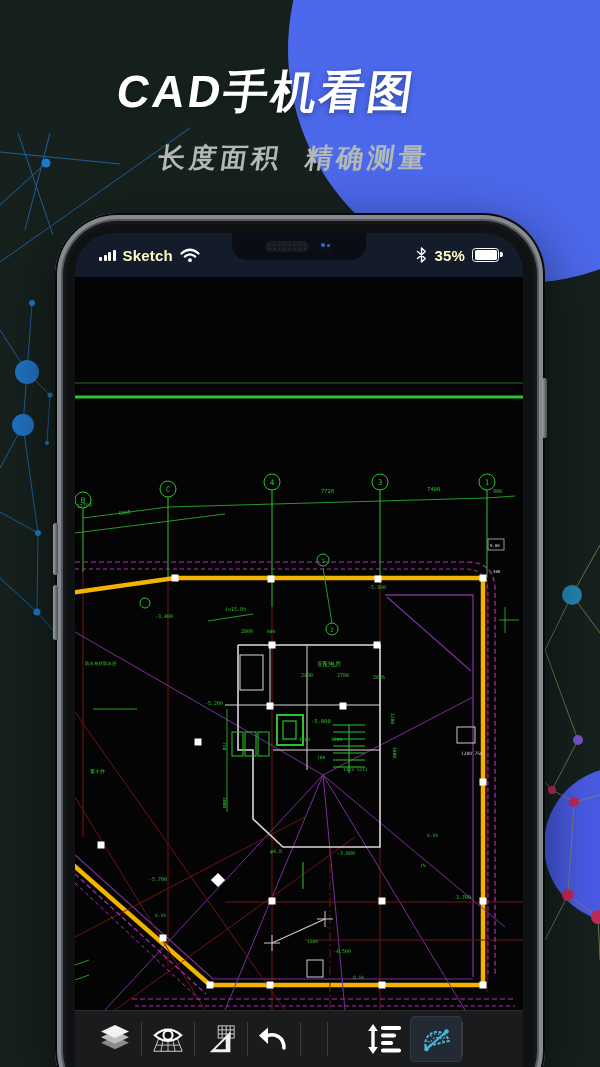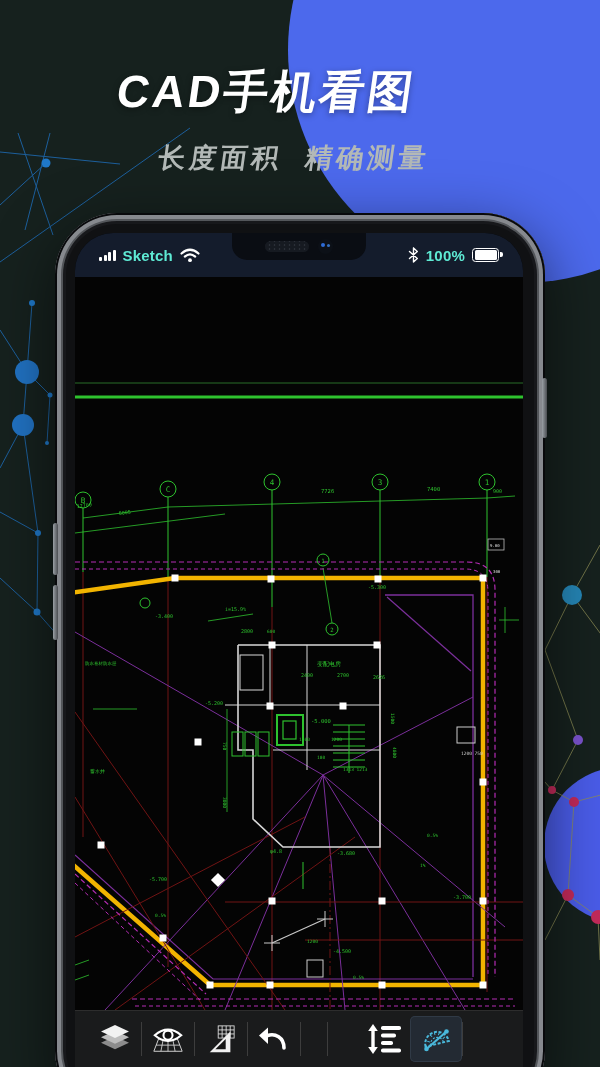--- a/index.html
+++ b/index.html
@@ -20,21 +20,21 @@
          box-shadow:inset 0 0 0 2px #08090b,inset 0 0 0 6px #86898e,
                     inset 0 0 0 8px #53565a,inset 0 0 0 11px #17181b,
                     0 18px 60px rgba(0,0,0,.55);}
   .side-btn{position:absolute;width:5px;background:linear-gradient(90deg,#9aa0a5,#4a4d51);
             border-radius:3px;z-index:2;}
   .screen{position:absolute;left:20px;top:20px;width:448px;height:834px;
           border-radius:38px 38px 0 0;overflow:hidden;background:#030303;}
   
   .statusbar{position:absolute;left:0;top:0;width:448px;height:44px;background:#141c2c;
              display:flex;align-items:center;justify-content:space-between;
-             padding:0 24px;box-sizing:border-box;color:#5eead4;}
+             padding:0 24px;box-sizing:border-box;color:#fef9c3;}
   .sb-left,.sb-right{display:flex;align-items:center;gap:7px;}
   .sb-text{font-size:15px;font-weight:600;letter-spacing:.2px;}
   .sig{display:flex;align-items:flex-end;gap:1.5px;height:11px;}
   .sig span{width:3px;background:#fff;border-radius:1px;display:block;}
   .battery{position:relative;width:25px;height:12.5px;border:1.5px solid #fff;
            border-radius:3.5px;}
   .battery i{position:absolute;left:1.5px;top:1.5px;bottom:1.5px;right:1.5px;
              background:#fff;border-radius:1.5px;}
   .battery em{position:absolute;right:-4.5px;top:3px;width:2.5px;height:5.5px;
               background:#fff;border-radius:0 2px 2px 0;}
@@ -139,21 +139,21 @@
         <svg width="20" height="15" viewBox="0 0 20 15">
           <path d="M1.5,5.5 Q10,-2 18.5,5.5" stroke="#fff" stroke-width="2.2" fill="none" stroke-linecap="round"></path>
           <path d="M4.8,8.6 Q10,4.2 15.2,8.6" stroke="#fff" stroke-width="2.2" fill="none" stroke-linecap="round"></path>
           <circle cx="10" cy="12.2" r="1.9" fill="#fff"></circle>
         </svg>
       </div>
       <div class="sb-right">
         <svg width="11" height="16" viewBox="0 0 10 16">
           <path d="M5,1 L5,15 M5,1 L8.8,4.5 L1,11.5 M5,15 L8.8,11.5 L1,4.5" stroke="#fff" stroke-width="1.4" fill="none" stroke-linejoin="round" stroke-linecap="round"></path>
         </svg>
-        <span class="sb-text">100%</span>
+        <span class="sb-text">35%</span>
         <div class="battery">
             <i></i>
             <em></em>
           </div>
       </div>
     </div>
 
     <div class="notch">
       <div class="speaker"></div>
       <div class="camera">

